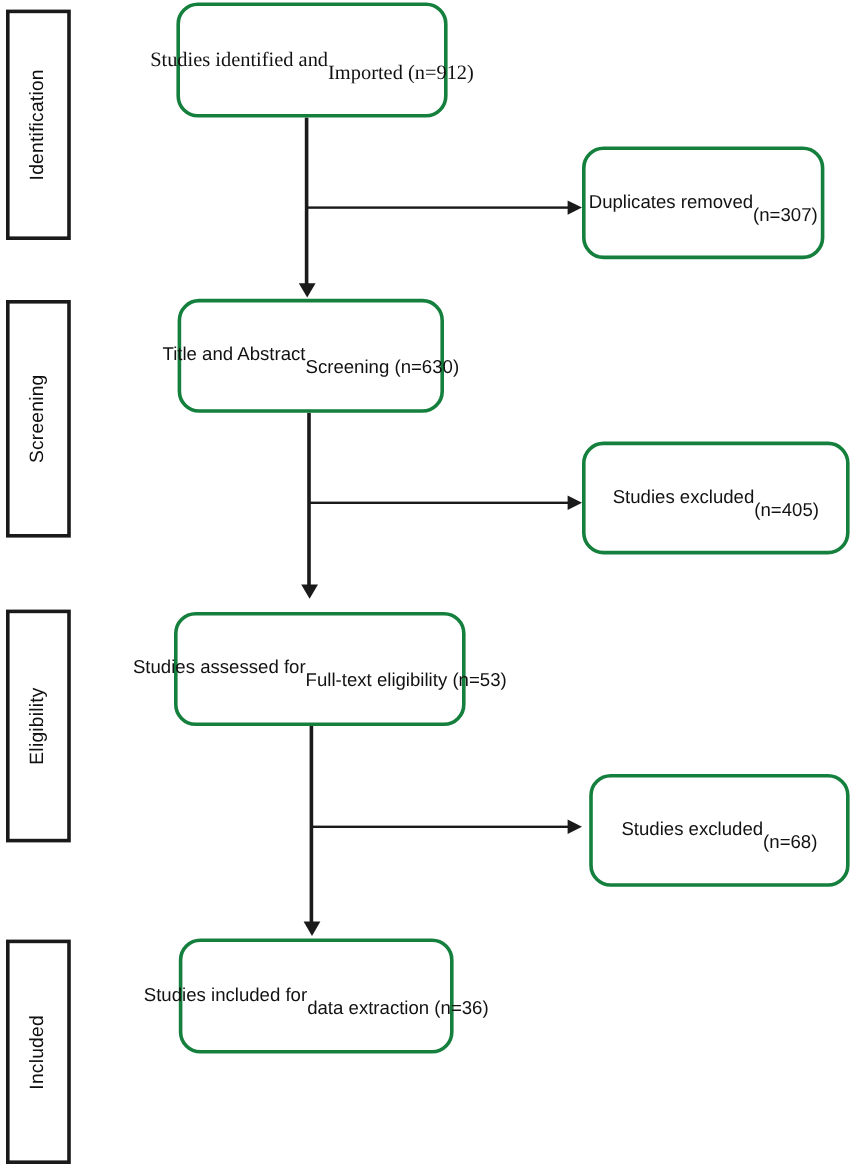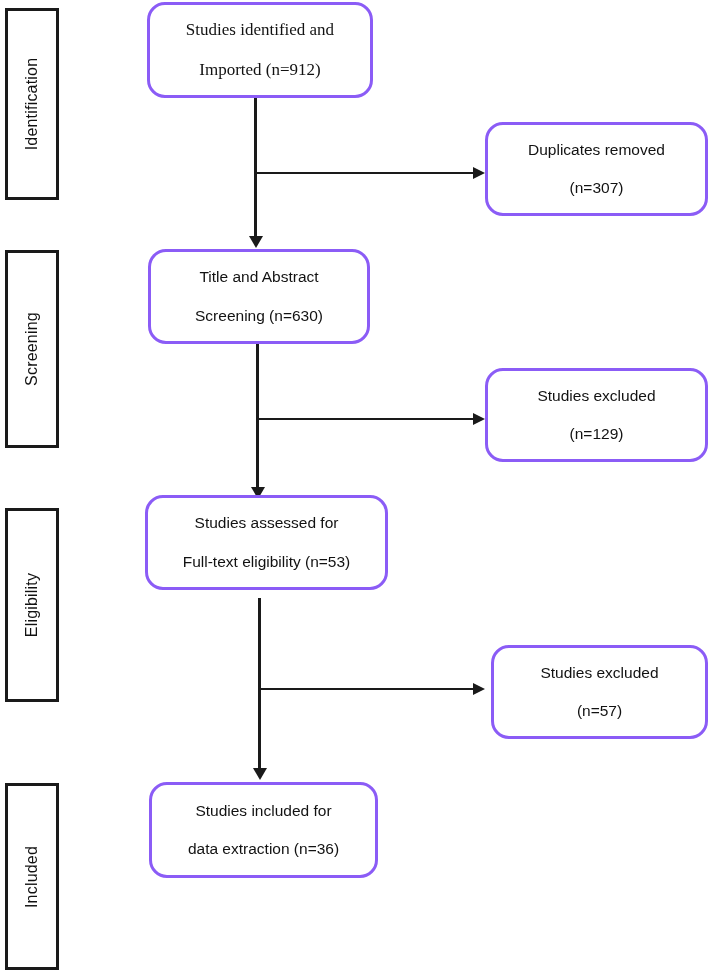--- a/index.html
+++ b/index.html
@@ -29,26 +29,26 @@
     font-size:16px;
     font-weight:400;
     letter-spacing:.2px;
     color:#111111;
     font-family:"Liberation Sans", sans-serif;
   }
 
   
   .node-box{
     position:absolute;
-    border:3px solid #8b5cf6;
+    border:3px solid #15803d;
     border-radius:18px;
     background:#ffffff;
     box-sizing:border-box;
     display:flex;
-    flex-direction:column;
+    flex-direction:row;
     align-items:center;
     justify-content:center;
     text-align:center;
     padding:4px 8px;
   }
   .node-line{
     display:block;
     font-size:15.5px;
     line-height:1.05;
     white-space:nowrap;
@@ -122,38 +122,38 @@
   <div class="node-box serif" style="left:147px;top:2px;width:226px;height:96px;">
     <span class="node-line">Studies identified and</span>
     <span class="node-line">Imported (n=912)</span>
   </div>
 
   <div class="node-box" style="left:148px;top:249px;width:222px;height:95px;">
     <span class="node-line">Title and Abstract</span>
     <span class="node-line">Screening (n=630)</span>
   </div>
 
-  <div class="node-box" style="left:145px;top:495px;width:243px;height:95px;">
+  <div class="node-box" style="left:145px;top:510px;width:243px;height:95px;">
     <span class="node-line">Studies assessed for</span>
     <span class="node-line">Full-text eligibility (n=53)</span>
   </div>
 
   <div class="node-box" style="left:149px;top:782px;width:229px;height:96px;">
     <span class="node-line">Studies included for</span>
     <span class="node-line">data extraction (n=36)</span>
   </div>
 
-  <div class="node-box" style="left:485px;top:122px;width:223px;height:94px;">
+  <div class="node-box" style="left:485px;top:122px;width:202px;height:94px;">
     <span class="node-line">Duplicates removed</span>
     <span class="node-line">(n=307)</span>
   </div>
 
   <div class="node-box" style="left:485px;top:368px;width:223px;height:94px;">
     <span class="node-line">Studies excluded</span>
-    <span class="node-line">(n=129)</span>
+    <span class="node-line">(n=405)</span>
   </div>
 
   <div class="node-box" style="left:491px;top:645px;width:217px;height:94px;">
     <span class="node-line">Studies excluded</span>
-    <span class="node-line">(n=57)</span>
+    <span class="node-line">(n=68)</span>
   </div>
 
 </div>
 
 </body></html>

